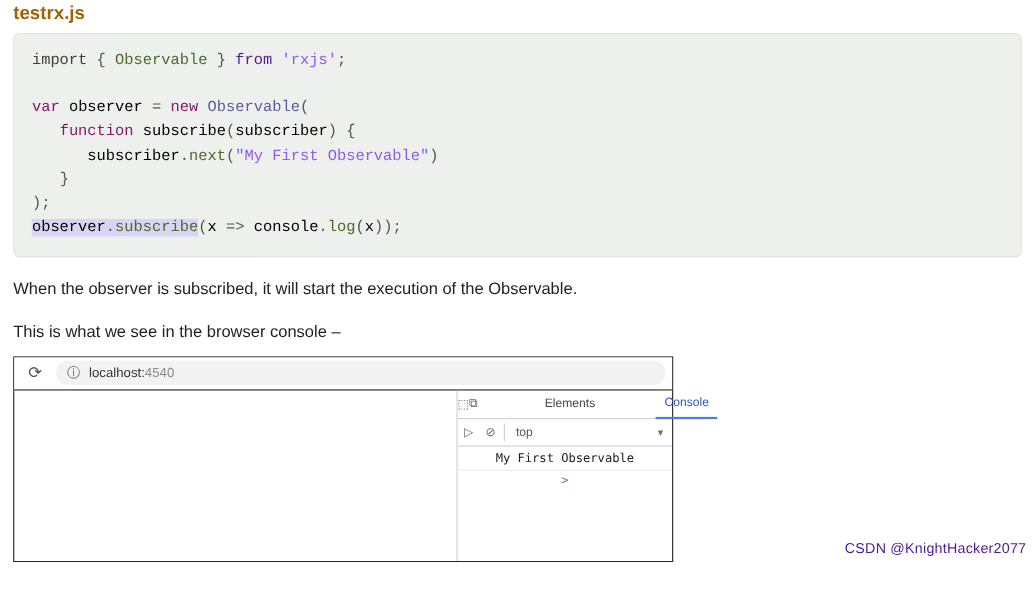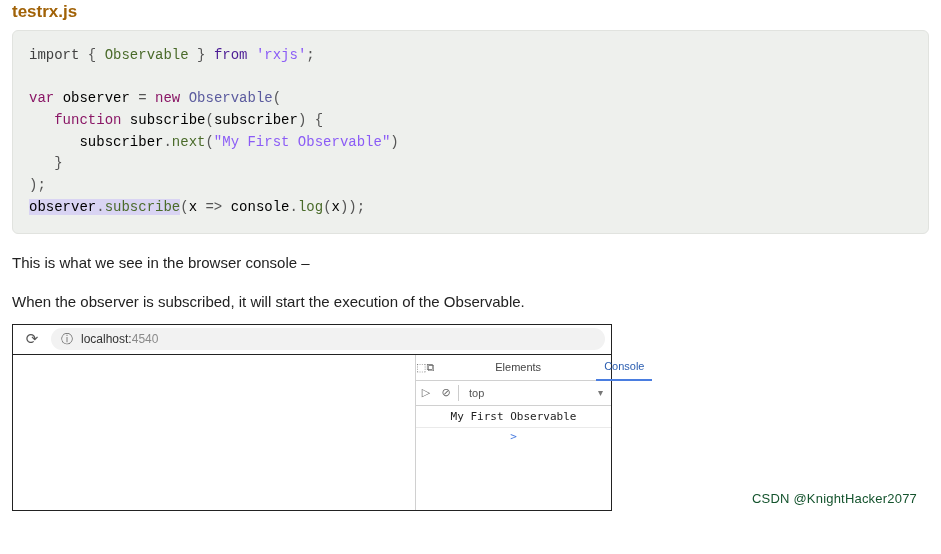--- a/index.html
+++ b/index.html
@@ -134,46 +134,46 @@
     text-align: center;
   }
   .dt-line {
     padding: 4px 8px;
     border-bottom: 1px solid #eaeaea;
   }
   .dt-prompt { padding: 2px 8px; color: #4a7de0; }
 
   .watermark {
     position: absolute;
-    right: 24px;
+    right: 8px;
     bottom: 5px;
     font-size: 13px;
-    color: #14532d;
+    color: #4c1d95;
     letter-spacing: 0.2px;
     pointer-events: none;
   }
 </style>
 </head>
 <body>
 
 <div class="wrap">
 
   <div class="filename">testrx.js</div>
 
   <div class="codeblock"><span class="tok-key">import</span> <span class="tok-punc">{</span> <span class="tok-id">Observable</span> <span class="tok-punc">}</span> <span class="tok-from">from</span> <span class="tok-str">'rxjs'</span><span class="tok-punc">;</span>
 
 <span class="tok-var">var</span> <span class="tok-name">observer</span> <span class="tok-op">=</span> <span class="tok-new">new</span> <span class="tok-type">Observable</span><span class="tok-paren">(</span>
    <span class="tok-func">function</span> <span class="tok-fname">subscribe</span><span class="tok-paren">(</span><span class="tok-name">subscriber</span><span class="tok-paren">)</span> <span class="tok-punc">{</span>
       <span class="tok-name">subscriber</span><span class="tok-dot">.</span><span class="tok-meth">next</span><span class="tok-paren">(</span><span class="tok-str">"My First Observable"</span><span class="tok-paren">)</span>
    <span class="tok-punc">}</span>
 <span class="tok-paren">)</span><span class="tok-punc">;</span>
 <span class="hl-bg"><span class="tok-name">observer</span><span class="tok-dot">.</span><span class="tok-meth">subscribe</span></span><span class="tok-paren">(</span><span class="tok-name">x</span> <span class="tok-op">=&gt;</span> <span class="tok-name">console</span><span class="tok-dot">.</span><span class="tok-meth">log</span><span class="tok-paren">(</span><span class="tok-name">x</span><span class="tok-paren">)</span><span class="tok-paren">)</span><span class="tok-punc">;</span></div>
 
+  <p class="para">When the observer is subscribed, it will start the execution of the Observable.</p>
   <p class="para">This is what we see in the browser console –</p>
-  <p class="para">When the observer is subscribed, it will start the execution of the Observable.</p>
 
   <div class="browser">
     <div class="addrbar">
       <div class="reload">⟳</div>
       <div class="addrbox">
         <span class="info-icn">ⓘ</span>
         <span class="addrtext">localhost:</span>
           <span class="addrport">4540</span>
       </div>
     </div>

